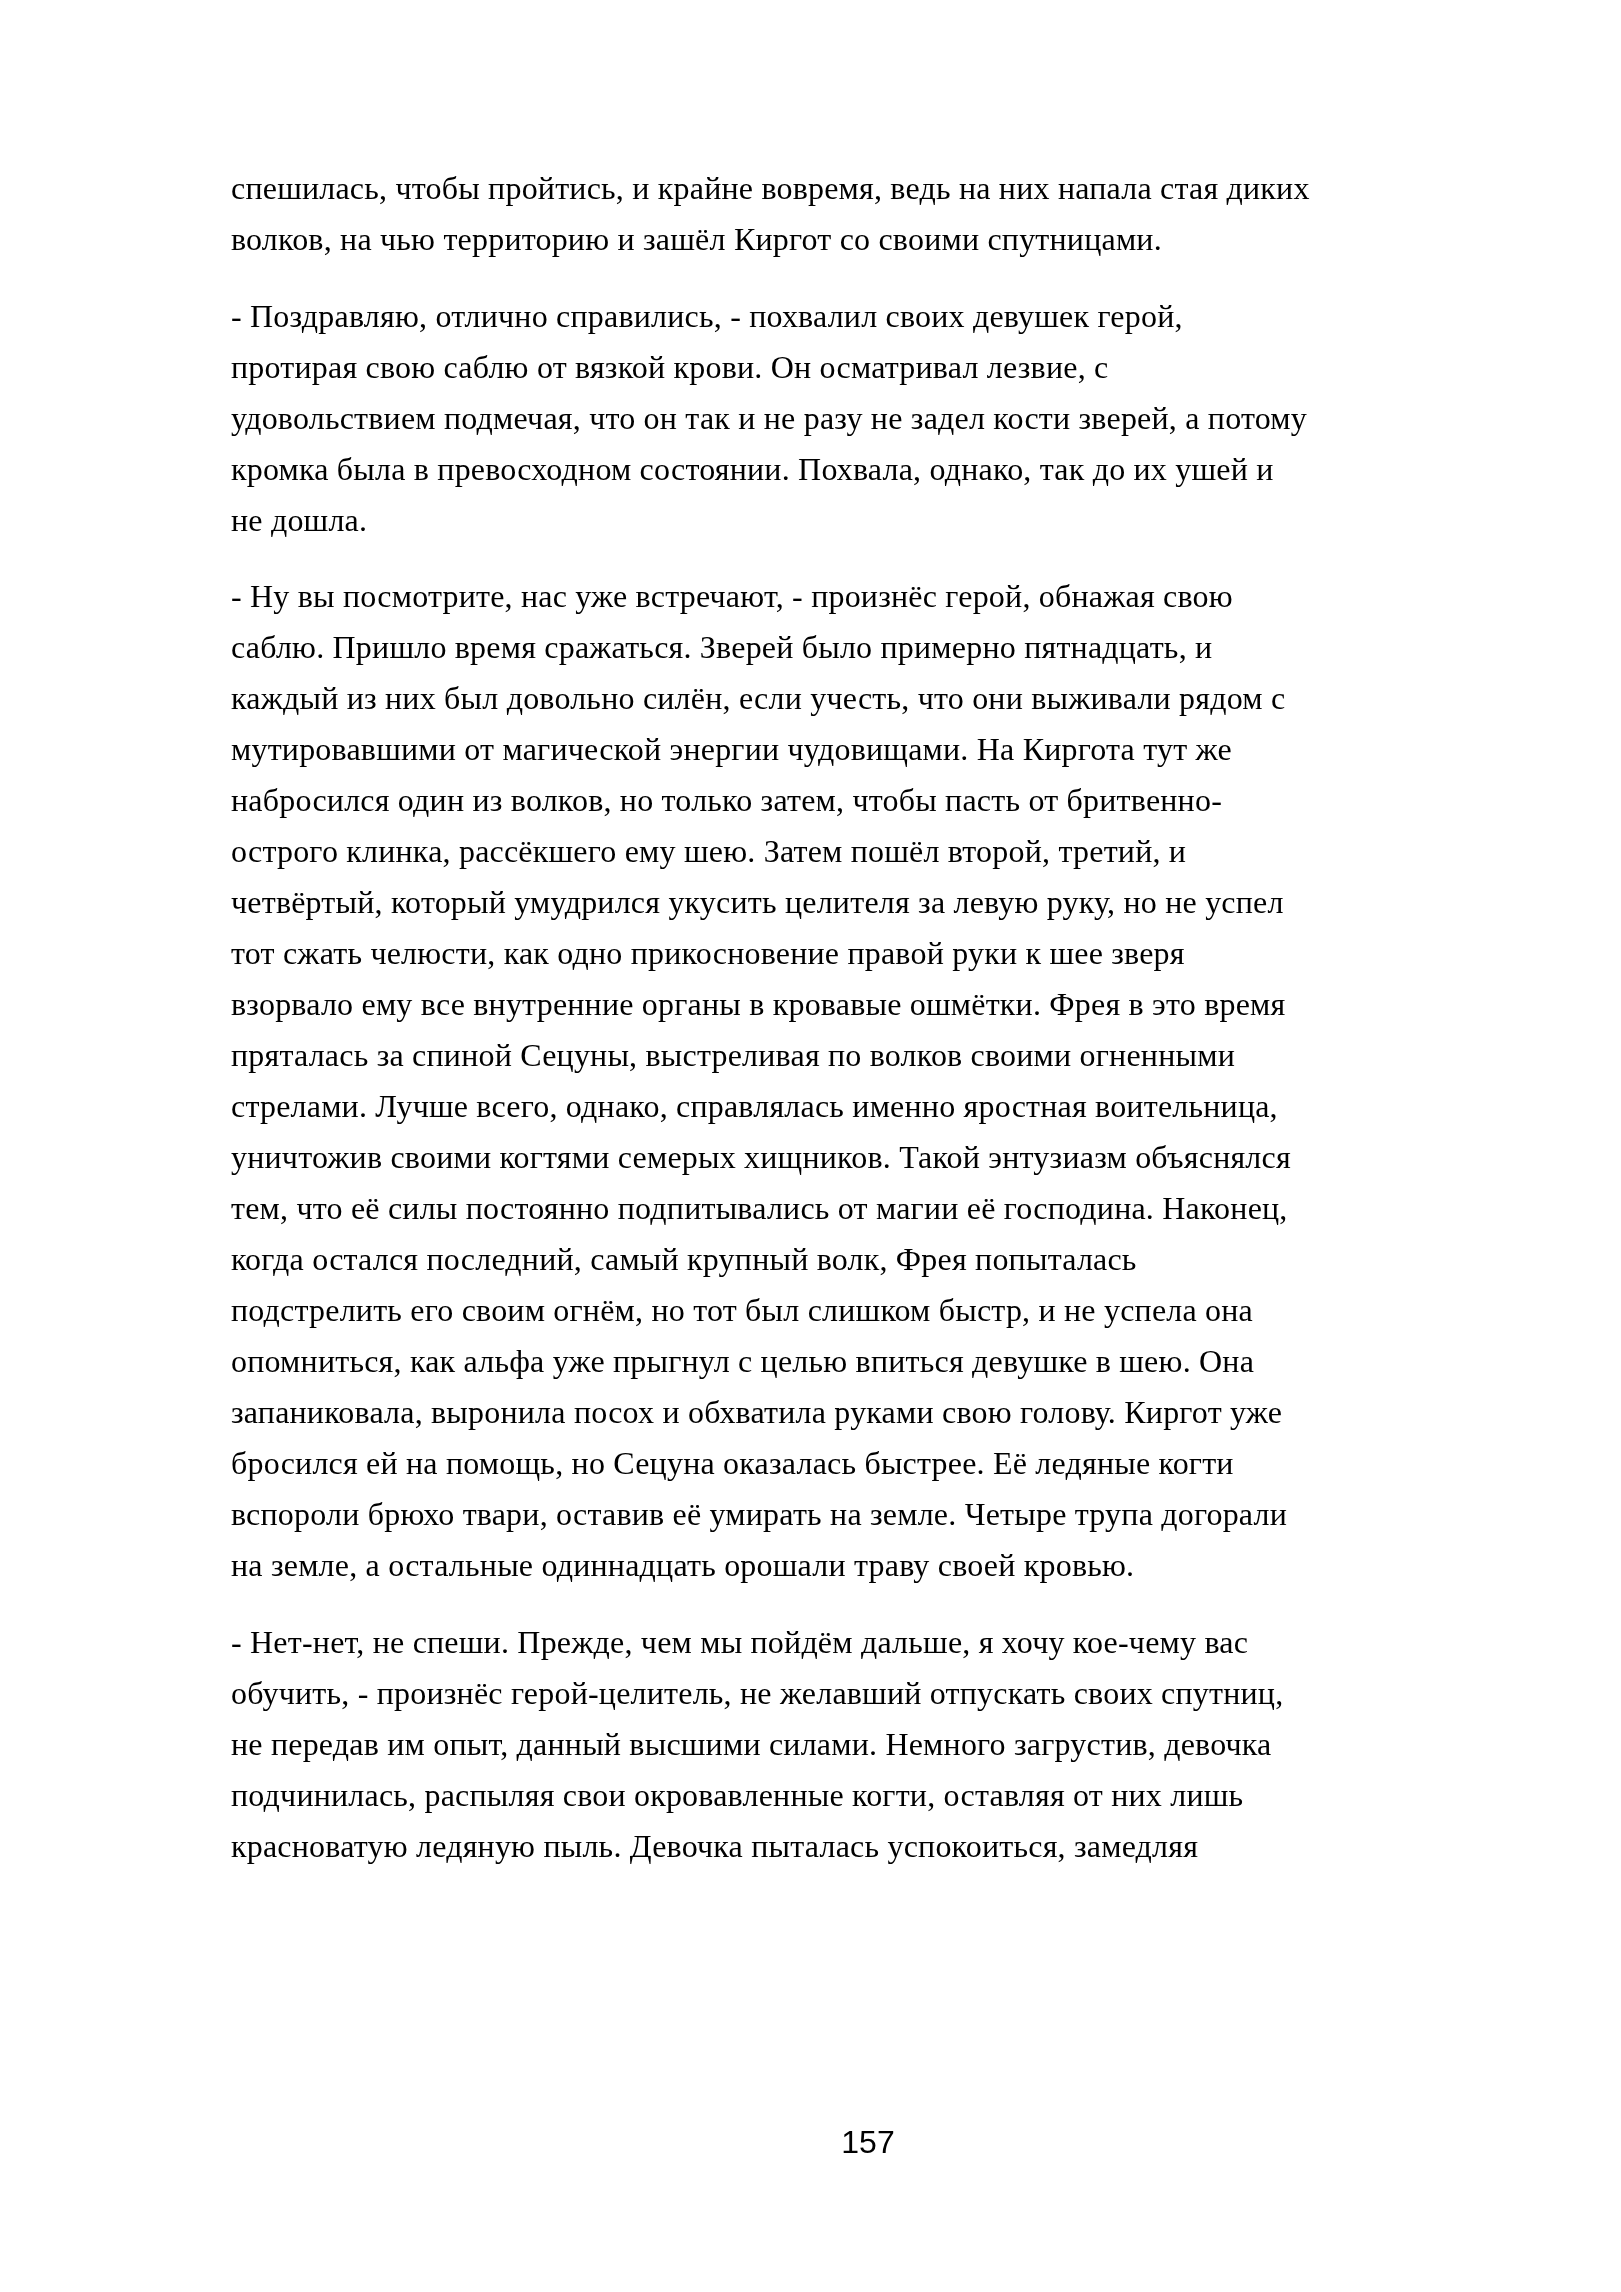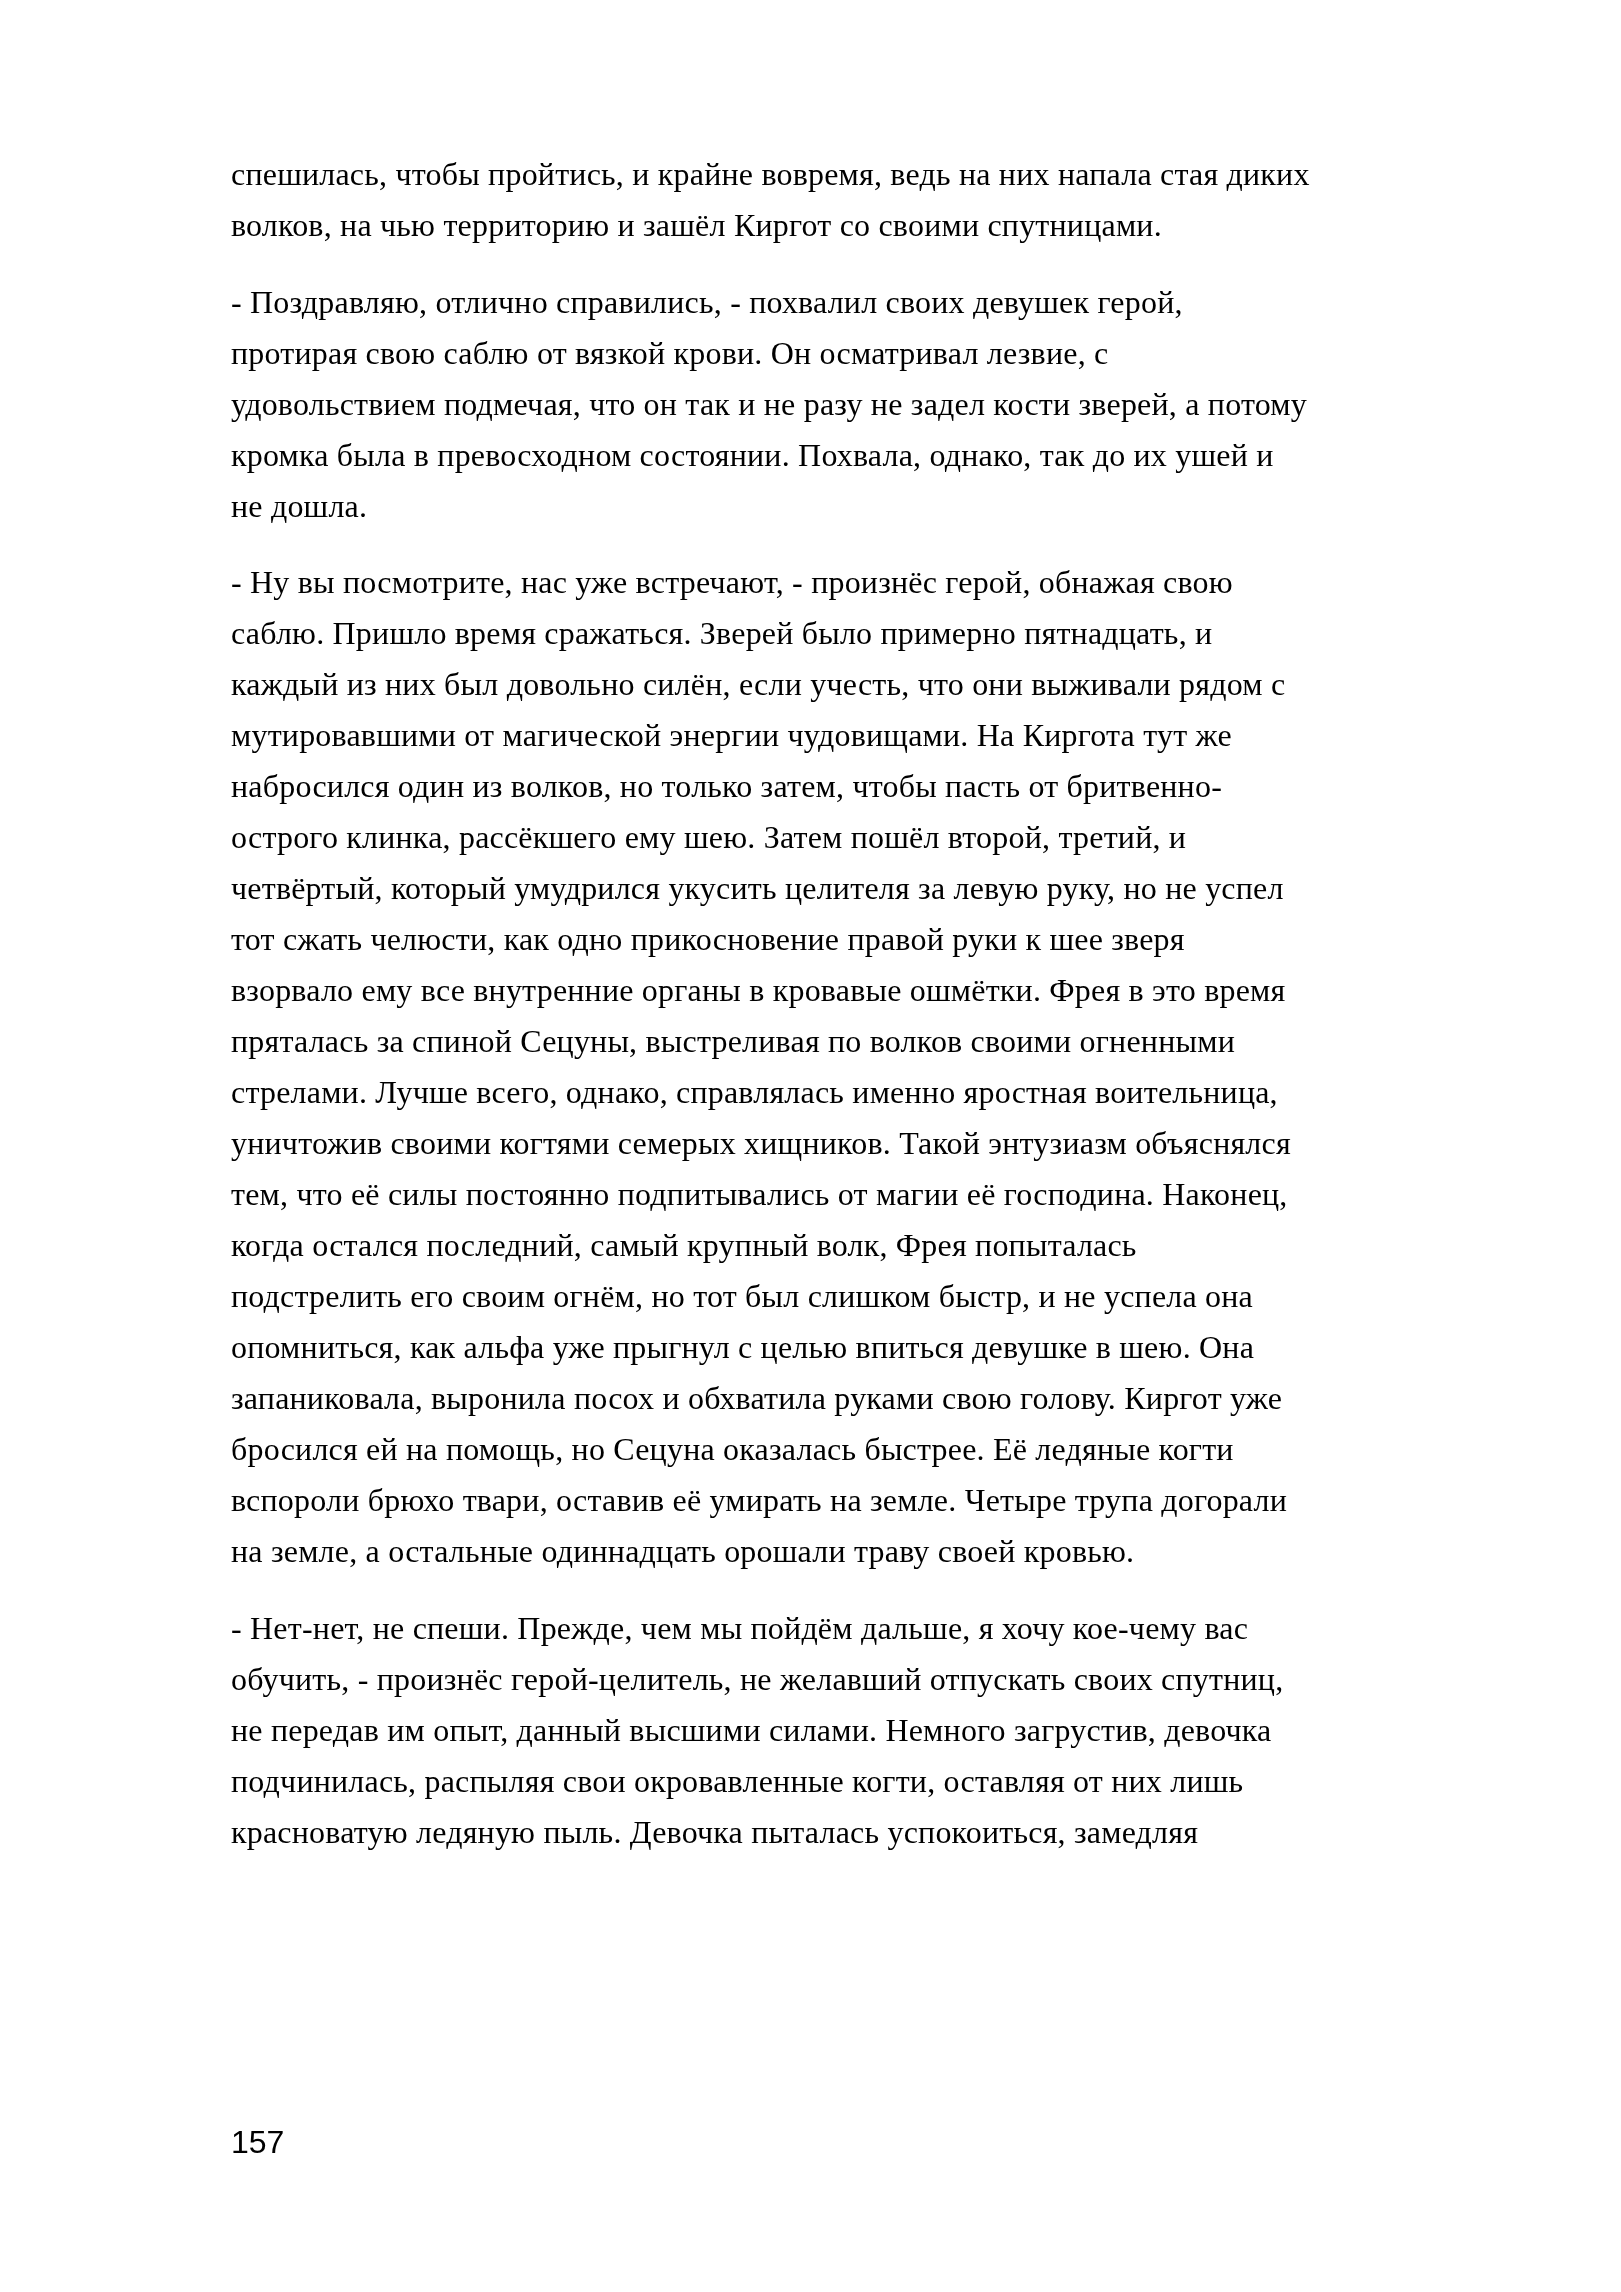--- a/index.html
+++ b/index.html
@@ -12,36 +12,37 @@
     width: 1621px;
     height: 2293px;
     background: #ffffff;
     overflow: hidden;
     font-family: "Liberation Serif", "DejaVu Serif", serif;
     color: #000000;
   }
   .text-body {
     position: absolute;
     left: 231px;
-    top: 149px;
+    top: 163px;
     width: 1274px;
   }
   .para {
     font-size: 32px;
     line-height: 51px;
     margin: 0 0 25.5px 0;
     white-space: pre;      
     text-align: left;
     letter-spacing: 0.2px;
   }
   .page-number {
     position: absolute;
     left: 231px;
     top: 2125px;
     width: 1274px;
+    text-align: center;
     font-family: "Liberation Sans", "DejaVu Sans", sans-serif;
     font-size: 32px;
     line-height: 35px;
   }
 </style>
 </head>
 <body>
 
 <div class="page">
 

